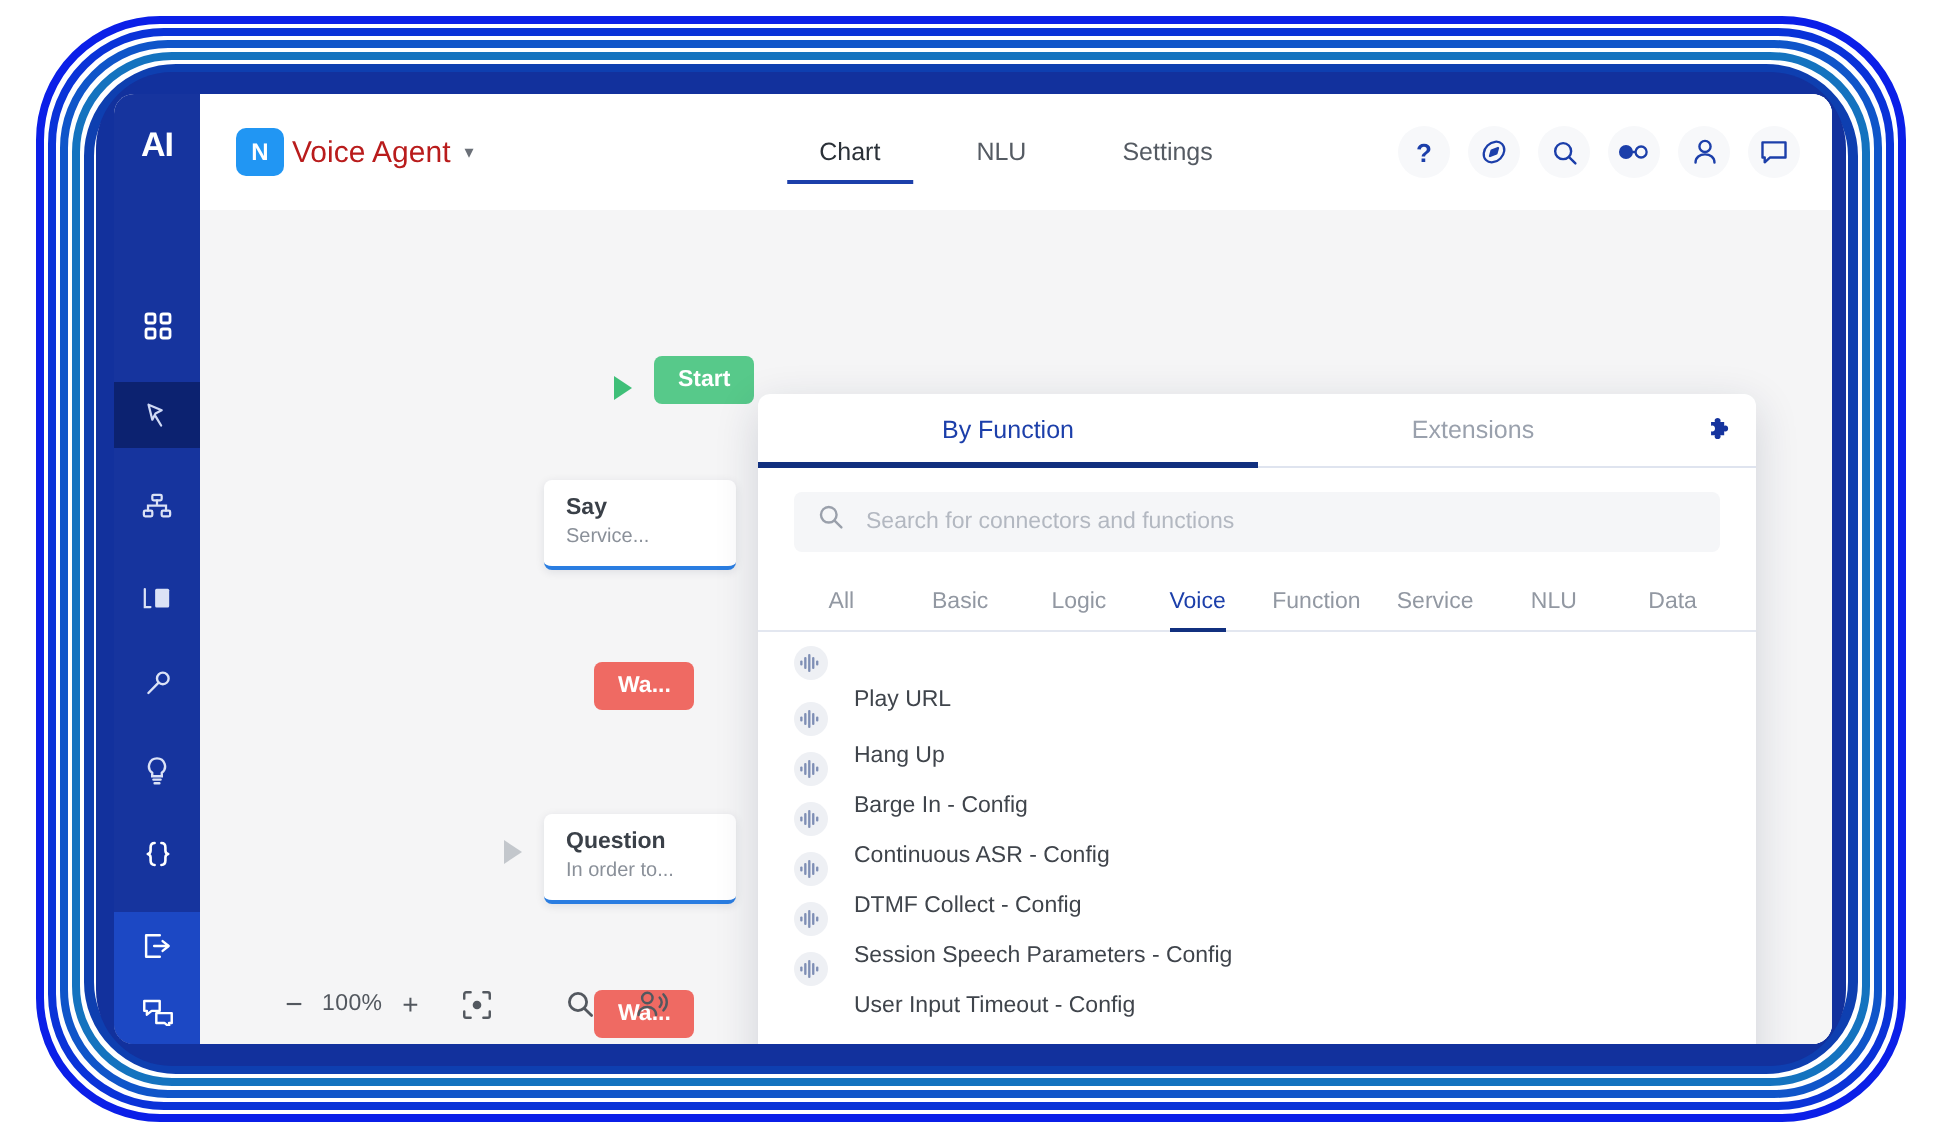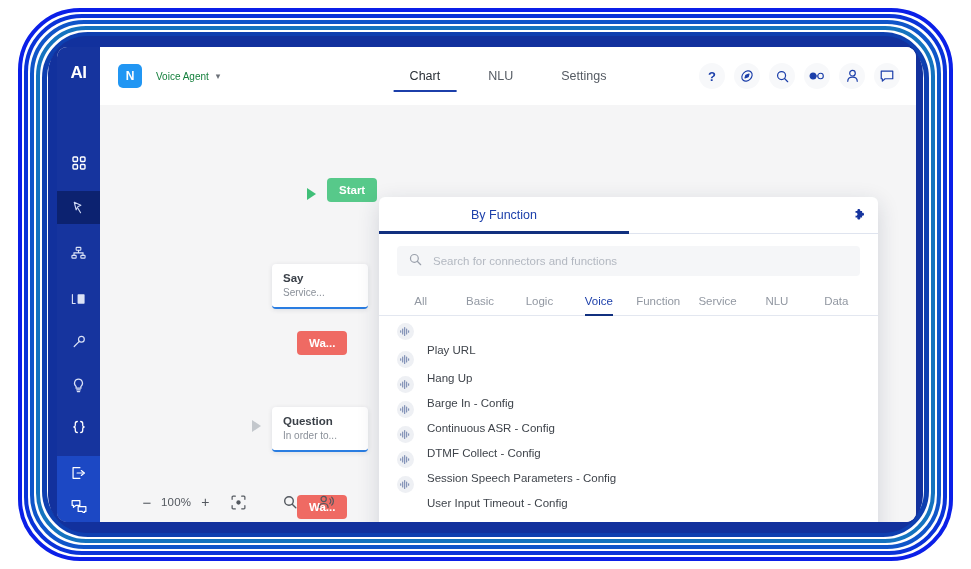--- a/index.html
+++ b/index.html
@@ -104,23 +104,23 @@
   }
   #agent-badge {
     width: 24px; height: 24px;
     background: #2196f3;
     border-radius: 5px;
     color: #fff;
     display: flex; align-items: center; justify-content: center;
     font-size: 12px; font-weight: 600;
   }
   #agent-name {
-    margin-left: 14px;
-    font-size: 10px;
-    color: #15803d;
+    margin-left: 4px;
+    font-size: 15px;
+    color: #b91c1c;
   }
   #agent-caret {
     margin-left: 7px;
     color: #6b7078;
     font-size: 9px;
   }
 
   #top-tabs {
     position: absolute;
     left: 50%;
@@ -516,21 +516,21 @@
           </svg>
         </div>
       </div>
     </header>
 
     <div id="canvas">
 
       <div class="play-marker" style="left:207px; top:83px;"></div>
       <div class="node-start" style="left:227px; top:73px;">Start</div>
 
-      <div class="node" style="left:172px; top:159px; width:96px;">
+      <div class="node" style="left:172px; top:135px; width:96px;">
         <div class="node-title">Say</div>
         <div class="node-sub">Service...</div>
       </div>
 
       <div class="node-red" style="left:197px; top:226px;">Wa...</div>
 
       <div class="play-marker gray" style="left:152px; top:315px;"></div>
       <div class="node" style="left:172px; top:302px; width:96px;">
         <div class="node-title">Question</div>
         <div class="node-sub">In order to...</div>
@@ -560,20 +560,21 @@
             <path d="M1.3 13.4c0-2.7 2.1-4.3 4.7-4.3s4.7 1.6 4.7 4.3"></path>
             <path d="M12.6 4.1a3.4 3.4 0 0 1 0 5M14.6 2.3a6 6 0 0 1 0 8.6"></path>
           </svg>
         </div>
       </div>
 
       <section id="function-panel">
 
         <div id="panel-tabs">
           <div class="panel-tab pt-func active">By Function</div>
+          <div class="panel-tab pt-ext">Extensions</div>
           <div id="puzzle-icon">
             <svg width="15" height="15" viewBox="0 0 16 16" fill="#16349e">
               <path d="M6.2 1.1c.9 0 1.6.6 1.6 1.4 0 .3-.1.5-.2.7h2.1v2.1c.2-.1.4-.2.7-.2.8 0 1.4.7 1.4 1.6s-.6 1.6-1.4 1.6c-.3 0-.5-.1-.7-.2v2.1H7.6c.1.2.2.4.2.7 0 .8-.7 1.4-1.6 1.4s-1.6-.6-1.6-1.4c0-.3.1-.5.2-.7H2.7V8.1c.2.1.4.2.7.2.8 0 1.4-.7 1.4-1.6S4.2 5.1 3.4 5.1c-.3 0-.5.1-.7.2V3.2h2.1c-.1-.2-.2-.4-.2-.7 0-.8.7-1.4 1.6-1.4z"></path>
             </svg>
           </div>
         </div>
 
         <div id="panel-search-wrap">
           <div id="panel-search">
             <span>

